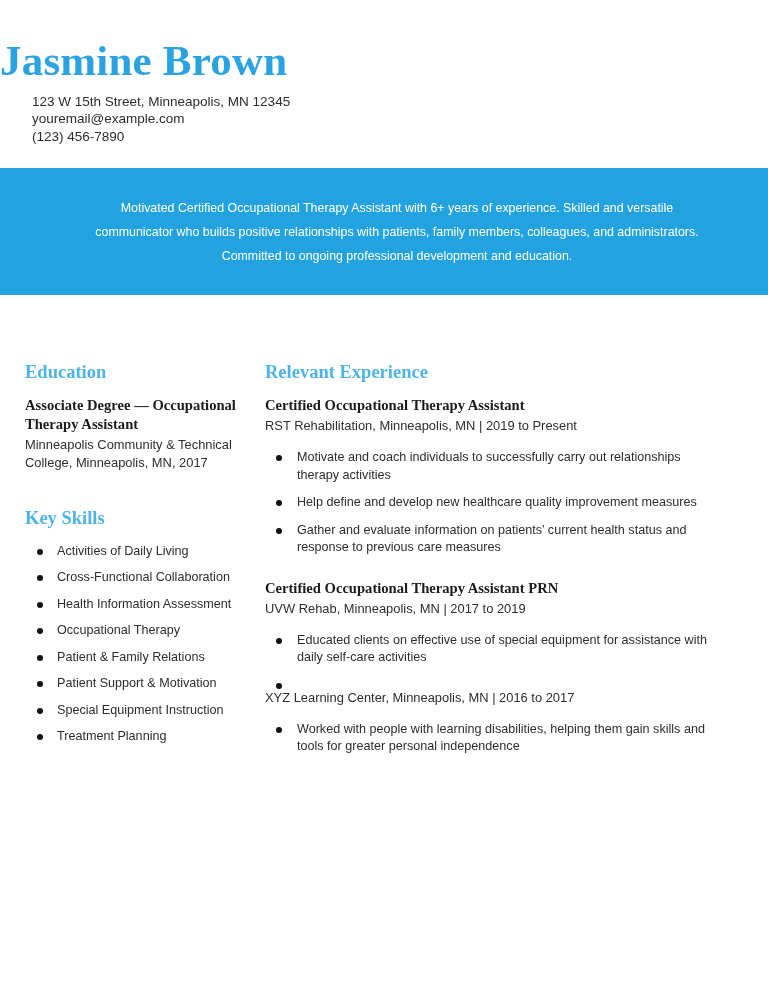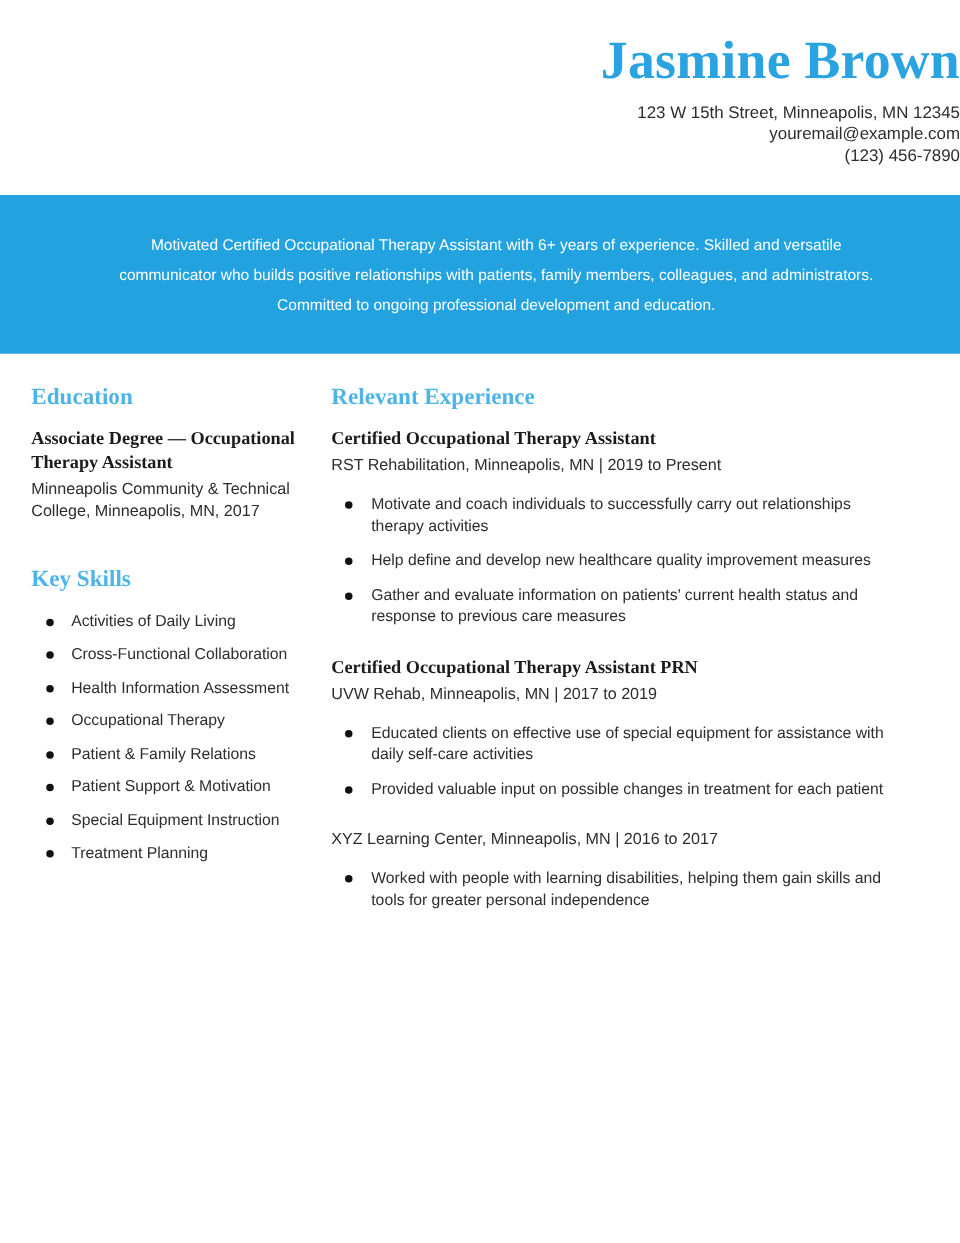--- a/index.html
+++ b/index.html
@@ -12,22 +12,22 @@
     width: 768px;
     height: 994px;
     background: #ffffff;
     overflow: hidden;
     font-family: "Liberation Sans", sans-serif;
     color: #231f20;
   }
 
   
   .header {
-    padding-top: 26px;
-    text-align: right;
+    padding-top: 38px;
+    text-align: left;
   }
   .name {
     font-family: "Liberation Serif", serif;
     font-weight: bold;
     font-size: 43px;
     line-height: 1.06;
     color: #2ba3e0;
     letter-spacing: 0.2px;
     margin: 0;
   }
@@ -62,20 +62,21 @@
     text-align: center;
     max-width: 640px;
     margin-left: 26px;
   }
 
   
   .body-columns {
     display: flex;
     align-items: flex-start;
     padding-top: 25px;
+    margin-top: 42px;
   }
   .col-left {
     width: 262px;
     padding-left: 25px;
     box-sizing: border-box;
   }
   .col-right {
     flex: 1;
     padding-left: 3px;
     padding-right: 60px;
@@ -215,21 +216,21 @@
           <li class="bullet-item"><span class="dot"></span><span>Help define and develop new healthcare quality improvement measures</span></li>
           <li class="bullet-item"><span class="dot"></span><span>Gather and evaluate information on patients’ current health status and response to previous care measures</span></li>
         </ul>
       </div>
 
       <div class="exp-entry">
         <div class="entry-title">Certified Occupational Therapy Assistant PRN</div>
         <div class="entry-sub">UVW Rehab, Minneapolis, MN | 2017 to 2019</div>
         <ul class="bullet-list exp-bullets">
           <li class="bullet-item"><span class="dot"></span><span>Educated clients on effective use of special equipment for assistance with daily self-care activities</span></li>
-          <li class="bullet-item"><span class="dot"></span><span>Provided valuable input on possible changes in treatment for each patient</span></li>
+          <li class="bullet-item"><span class="dot"></span></li>
         </ul>
       </div>
 
       <div class="exp-entry">
         <div class="entry-sub">XYZ Learning Center, Minneapolis, MN | 2016 to 2017</div>
         <ul class="bullet-list exp-bullets">
           <li class="bullet-item"><span class="dot"></span><span>Worked with people with learning disabilities, helping them gain skills and tools for greater personal independence</span></li>
         </ul>
       </div>
 

